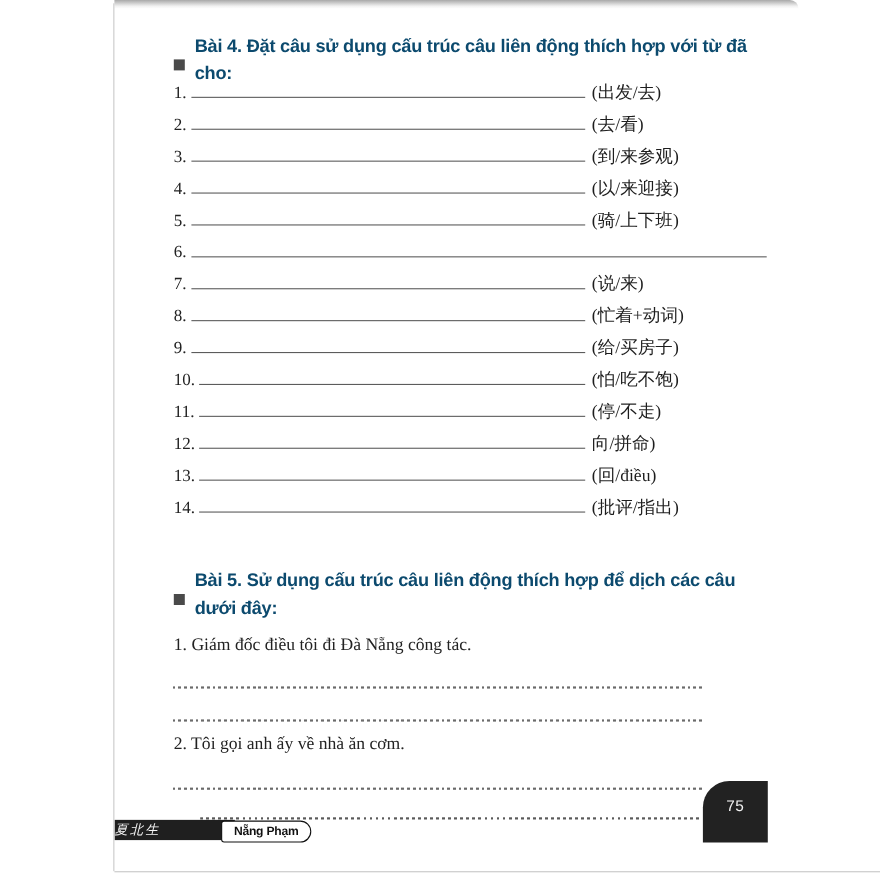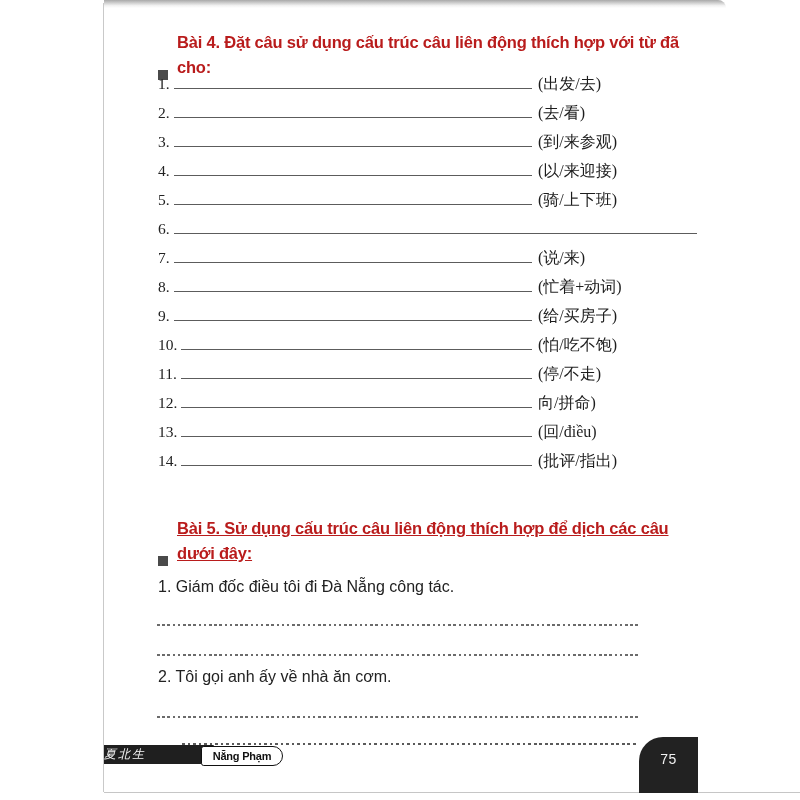--- a/index.html
+++ b/index.html
@@ -8,36 +8,36 @@
     font-family:"Liberation Sans",sans-serif;overflow:hidden;
   }
   
   .top-shade{position:absolute;left:104px;top:0;width:622px;height:8px;
     background:linear-gradient(to bottom,#a9a9a9,#f2f2f2 70%,#ffffff);
     border-top-right-radius:10px;}
   .left-edge{position:absolute;left:103px;top:3px;width:1px;height:789px;background:#c9c9c9;}
   .bottom-edge{position:absolute;left:104px;top:792px;width:696px;height:1px;background:#c6c6c6;}
 
   
-  .section-header{position:absolute;left:158px;display:flex;align-items:flex-end;gap:9px;
-    font-weight:700;font-size:16.5px;line-height:25px;color:#b91c1c;letter-spacing:-0.2px;}
+  .section-header{position:absolute;left:158px;display:flex;align-items:center;gap:9px;
+    font-weight:700;font-size:16.5px;line-height:25px;color:#0c4a6e;letter-spacing:-0.2px;}
   .hdr4{top:30px;width:540px;}
-  .hdr5{top:516px;width:512px;text-decoration:underline;}
+  .hdr5{top:516px;width:512px;}
   .bullet{width:10px;height:10px;background:#4a4a4a;flex:0 0 10px;margin-top:7px;}
 
   
   .exercise-list{position:absolute;left:158px;top:68px;width:545px;}
   .ex-row{display:flex;align-items:baseline;height:29px;line-height:29px;}
   .ex-num{font-family:"Liberation Serif",serif;font-size:15.5px;color:#222;flex:0 0 auto;}
   .ex-line{flex:1 1 auto;border-bottom:1px solid #5c5c5c;height:20px;margin:0 6px 0 4px;}
   .ex-hint{font-family:"Liberation Serif","DejaVu Serif",serif;font-size:16px;color:#1d1d1d;
     flex:0 0 165px;white-space:nowrap;}
 
   
-  .sentence{position:absolute;left:158px;font-family:Liberation Sans, sans-serif;
+  .sentence{position:absolute;left:158px;font-family:Liberation Serif, serif;
     font-size:16px;color:#222;white-space:nowrap;}
   .sent1{top:578px;}
   .sent2{top:668px;}
   .dotline{position:absolute;left:157px;width:483px;height:2px;
     background:repeating-linear-gradient(to right,#6b6b6b 0 2.5px,transparent 2.5px 5.2px);}
   .dots1{top:624px;}
   .dots2{top:654px;}
   .dots3{top:716px;}
 
   
@@ -45,21 +45,21 @@
     background:repeating-linear-gradient(to right,#5a5a5a 0 2.5px,transparent 2.5px 5.5px);}
   .author-bar{position:absolute;left:104px;top:745px;width:110px;height:19px;background:#1f1f1f;
     clip-path:polygon(0 0,100% 0,calc(100% - 11px) 100%,0 100%);
     display:flex;align-items:center;padding-right:16px;box-sizing:border-box;}
   .author-cn{color:#f5f5f5;font-family:"Liberation Serif","DejaVu Serif",serif;
     font-style:italic;font-size:12px;letter-spacing:2px;}
   .author-pill{position:absolute;left:201px;top:746px;width:80px;height:18px;background:#ffffff;
     border:1.6px solid #111;border-radius:3px 11px 11px 3px;
     display:flex;align-items:center;justify-content:center;}
   .author-vn{font-weight:700;font-size:11px;color:#111;letter-spacing:-0.2px;}
-  .page-box{position:absolute;left:639px;top:737px;width:59px;height:56px;background:#222222;
+  .page-box{position:absolute;left:639px;top:710px;width:59px;height:56px;background:#222222;
     border-radius:24px 0 0 0;}
   .page-num{position:absolute;left:0;top:14px;width:100%;text-align:center;
     color:#f2f2f2;font-size:14px;letter-spacing:0.5px;}
 </style>
 </head>
 <body>
 
 <div class="top-shade"></div>
 <div class="left-edge"></div>
 <div class="bottom-edge"></div>

